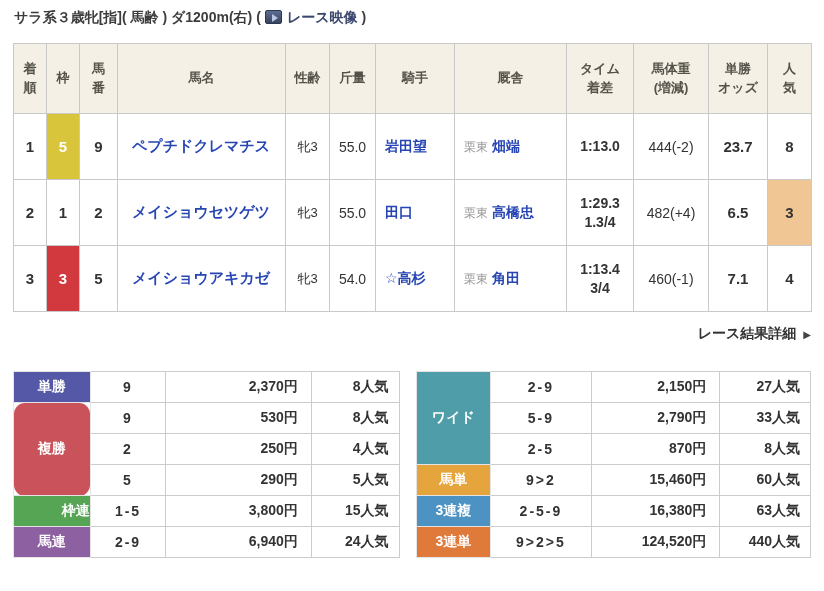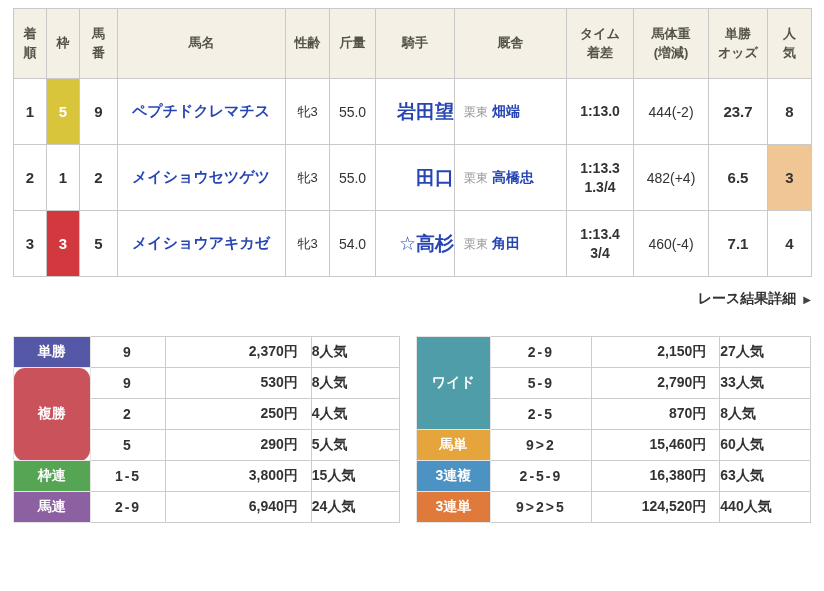--- a/index.html
+++ b/index.html
@@ -48,21 +48,21 @@
   td.c-pos, td.c-num { font-size:15px; font-weight:bold; color:#333; }
   td.c-frame { font-size:15px; font-weight:bold; }
   td.frame-yellow { background:#d9c53b; color:#fff; }
   td.frame-red { background:#d2393f; color:#fff; }
   td.frame-white { background:#fff; color:#333; }
   td.c-name { text-align:left; padding-left:14px; }
   .hlink { color:#2746b4; font-weight:bold; text-decoration:none; cursor:pointer; }
   td.c-name .hlink { font-size:15px; }
   td.c-sexage { font-size:13px; color:#333; }
   td.c-weight { font-size:14px; color:#333; }
-  td.c-jockey { text-align:right; padding-left:9px; font-size:19px; }
+  td.c-jockey { text-align:left; padding-left:9px; font-size:14px; }
   td.c-stable { text-align:left; padding-left:9px; font-size:14px; }
   .stable-area { color:#999; font-size:12px; font-weight:normal; margin-right:4px; }
   td.c-time { font-size:14px; font-weight:bold; line-height:1.3; }
   td.c-time .margin-line { display:block; }
   td.c-hweight { font-size:14px; color:#333; }
   td.c-odds { font-size:15px; font-weight:bold; }
   td.c-pop { font-size:15px; font-weight:bold; }
   td.pop-hl { background:#f0c694; }
 
   
@@ -77,35 +77,44 @@
   
   .payouts { display:flex; gap:16px; margin-top:25px; }
   .pt { font-size:14px; table-layout:fixed; }
   .pt td { border:1px solid #ccc; height:31px; padding:0; background:#fff; }
   .pt-label {
     color:#fff; font-weight:bold; text-align:center; font-size:14px;
     border-color:#e4e4e4 !important;
   }
   .pt-combo { text-align:center; font-weight:bold; color:#333; letter-spacing:2px; }
   .pt-pay   { text-align:right; font-weight:bold; color:#333; padding-right:13px !important; }
-  .pt-pop   { font-weight:bold; color:#333; padding-right:10px !important; }
+  .pt-pop   { text-align:right; font-weight:bold; color:#333; padding-right:10px !important; }
   .bg-tansho     { background:#5558a6 !important; }
   .bg-fukusho    { background:#ca525b !important;border-radius:11px; }
-  .bg-wakuren    { background:#55a555 !important; }
+  .bg-wakuren    { background:#55a555 !important;text-align:right; }
   .bg-umaren     { background:#8d60a2 !important; }
   .bg-wide       { background:#4f9da8 !important;font-family:Liberation Serif, serif; }
   .bg-umatan     { background:#e6a53c !important; }
   .bg-sanrenpuku { background:#4c93c3 !important; }
   .bg-sanrentan  { background:#e07a3b !important; }
 </style>
 </head>
 <body>
 
 <div class="page">
 
+  <div class="race-cond">
+    <span>サラ系３歳牝[指]( 馬齢 ) ダ1200m(右)</span>
+    <span class="paren">(</span>
+    <span class="video-link">
+      <span class="play-icon"></span>
+      <span>レース映像</span>
+    </span>
+    <span class="paren">)</span>
+  </div>
 
   <table class="results">
     <colgroup>
       <col style="width:33px">
         <col style="width:33px">
         <col style="width:38px">
       <col style="width:168px">
         <col style="width:44px">
         <col style="width:46px">
       <col style="width:79px">
@@ -178,37 +187,37 @@
 
     <tr>
       <td class="c-pos">2</td>
       <td class="c-frame frame-white">1</td>
       <td class="c-num">2</td>
       <td class="c-name"><span class="hlink">メイショウセツゲツ</span></td>
       <td class="c-sexage">牝3</td>
       <td class="c-weight">55.0</td>
       <td class="c-jockey"><span class="hlink">田口</span></td>
       <td class="c-stable"><span class="stable-area">栗東</span><span class="hlink">高橋忠</span></td>
-      <td class="c-time"><span>1:13.3</span><span class="margin-line">1.3/4</span></td>
+      <td class="c-time"><span>1:29.3</span><span class="margin-line">1.3/4</span></td>
       <td class="c-hweight">482(+4)</td>
       <td class="c-odds">6.5</td>
       <td class="c-pop pop-hl">3</td>
     </tr>
 
     <tr>
       <td class="c-pos">3</td>
       <td class="c-frame frame-red">3</td>
       <td class="c-num">5</td>
       <td class="c-name"><span class="hlink">メイショウアキカゼ</span></td>
       <td class="c-sexage">牝3</td>
       <td class="c-weight">54.0</td>
       <td class="c-jockey"><span class="hlink">☆高杉</span></td>
       <td class="c-stable"><span class="stable-area">栗東</span><span class="hlink">角田</span></td>
       <td class="c-time"><span>1:13.4</span><span class="margin-line">3/4</span></td>
-      <td class="c-hweight">460(-4)</td>
+      <td class="c-hweight">460(-1)</td>
       <td class="c-odds">7.1</td>
       <td class="c-pop">4</td>
     </tr>
   </tbody>
     </table>
 
   <div class="details-row">
     <a class="details-link"><span>レース結果詳細</span><span class="details-arrow">▶</span></a>
   </div>
 

